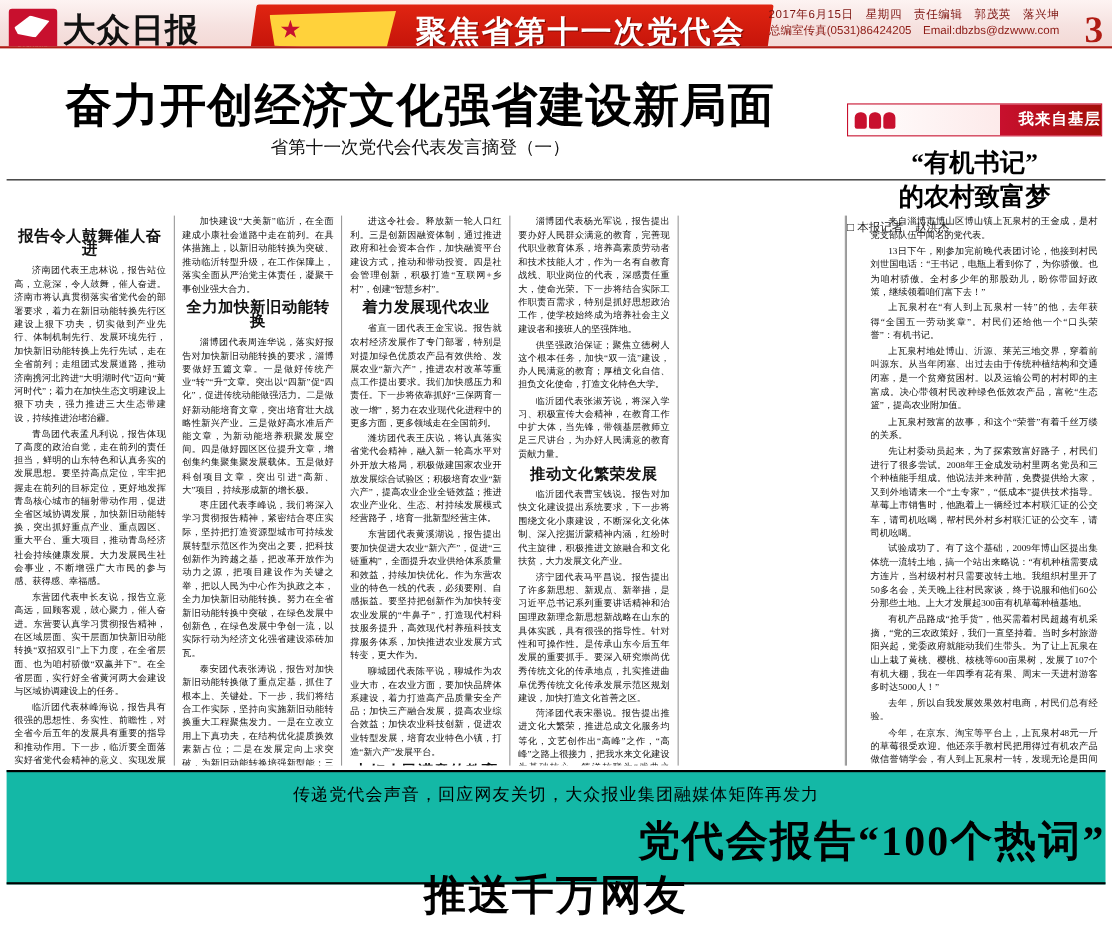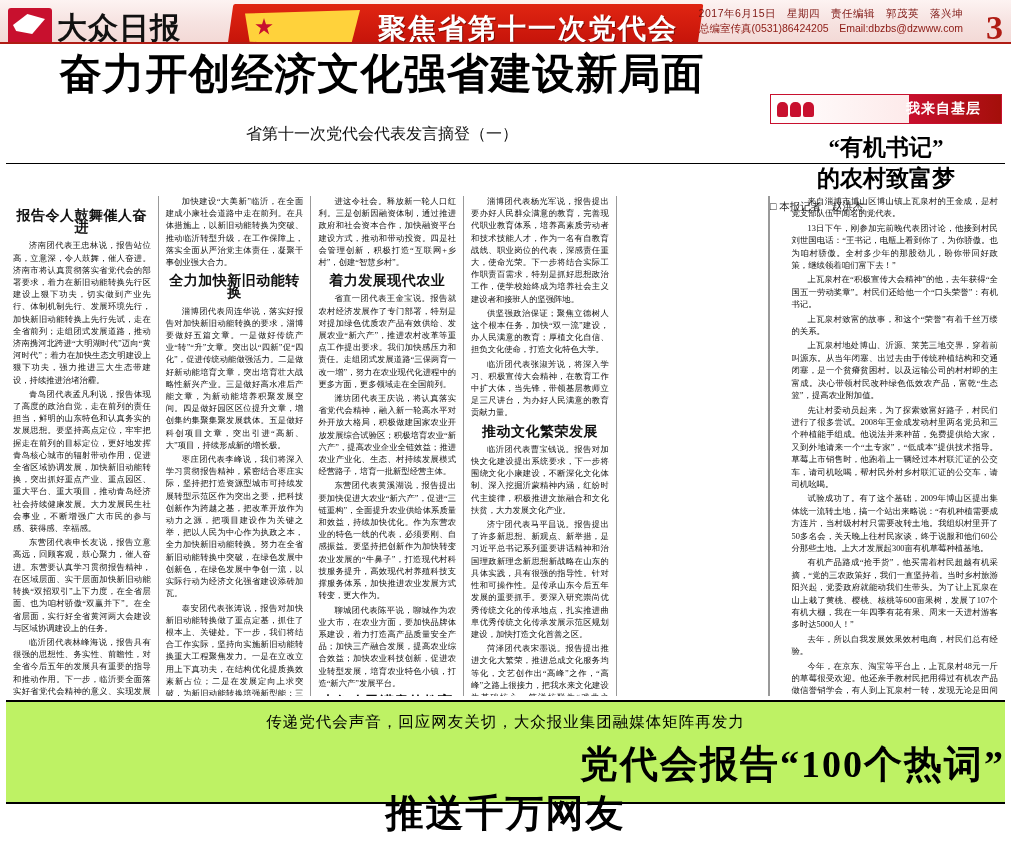--- a/index.html
+++ b/index.html
@@ -101,21 +101,21 @@
   }
 
   
   .headline-zone {
     position: relative;
     height: 120px;
     border-bottom: 1px solid #000;
     margin: 0 6px;
   }
   .headline {
-    position: absolute; left: 6px; top: 2px;
+    position: absolute; left: 6px; top: 24px;
     width: 740px;
     text-align: center;
     font-size: 42px;
     font-weight: 700;
     letter-spacing: 1px;
     color: #000;
     font-family: "Liberation Serif", serif;
   }
   .subhead {
     position: absolute; left: 6px; top: 80px;
@@ -139,21 +139,21 @@
   }
   .side-brand .person {
     width: 11px; height: 15px;
     background: #c8102e;
     border-radius: 5px 5px 2px 2px;
   }
   .side-brand .brand-label {
     margin-left: auto;
     color: #fff;
     font-size: 14px; font-weight: 700;
-    padding-right: 20px;
+    padding-right: 0;
     letter-spacing: 1px;
     font-family: "Liberation Serif", serif;
   }
   .side-title {
     position: absolute; left: 770px; top: 132px;
     width: 232px;
     text-align: center;
     font-size: 23px;
     font-weight: 700;
     line-height: 31px;
@@ -211,21 +211,21 @@
   
   .c6 p.para { font-size: 8.4px; line-height: 12.4px; }
 
   
   .promo {
     position: absolute;
     left: 6px; top: 700px;
     width: 999px; height: 104px;
     border-top: 2px solid #000;
     border-bottom: 2px solid #000;
-    background: #bef264;
+    background: #14b8a6;
   }
   .promo-line {
     text-align: center;
     font-size: 15.5px;
     letter-spacing: 1px;
     margin-top: 10px;
     color: #000;
     font-family: "Liberation Serif", serif;
   }
   .promo-big {
@@ -306,21 +306,21 @@
         <p class="para">加快建设“大美新”临沂，在全面建成小康社会道路中走在前列。在具体措施上，以新旧动能转换为突破、推动临沂转型升级，在工作保障上，落实全面从严治党主体责任，凝聚干事创业强大合力。</p>
         <div class="sec-head">全力加快新旧动能转换</div>
         <p class="para">淄博团代表周连华说，落实好报告对加快新旧动能转换的要求，淄博要做好五篇文章。一是做好传统产业“转”“升”文章。突出以“四新”促“四化”，促进传统动能做强活力。二是做好新动能培育文章，突出培育壮大战略性新兴产业。三是做好高水准后产能文章，为新动能培养积聚发展空间。四是做好园区区位提升文章，增创集约集聚集聚发展载体。五是做好科创项目文章，突出引进“高新、大”项目，持续形成新的增长极。</p>
         <p class="para">枣庄团代表李峰说，我们将深入学习贯彻报告精神，紧密结合枣庄实际，坚持把打造资源型城市可持续发展转型示范区作为突出之要，把科技创新作为跨越之基，把改革开放作为动力之源，把项目建设作为关键之举，把以人民为中心作为执政之本，全力加快新旧动能转换。努力在全省新旧动能转换中突破，在绿色发展中创新色，在绿色发展中争创一流，以实际行动为经济文化强省建设添砖加瓦。</p>
         <p class="para">泰安团代表张涛说，报告对加快新旧动能转换做了重点定基，抓住了根本上、关键处。下一步，我们将结合工作实际，坚持向实施新旧动能转换重大工程聚焦发力。一是在立改立用上下真功夫，在结构优化提质换效素新占位；二是在发展定向上求突破，为新旧动能转换培强新型能；三是在服务担当上求突破，为新旧动能转换创优服务环境。</p>
       </div>
 
       <div class="col c3">
         <p class="para">进这令社会。释放新一轮人口红利。三是创新因融资体制，通过推进政府和社会资本合作，加快融资平台建设方式，推动和带动投资。四是社会管理创新，积极打造“互联网+乡村”，创建“智慧乡村”。</p>
         <div class="sec-head">着力发展现代农业</div>
-        <p class="para">省直一团代表王金宝说。报告就农村经济发展作了专门部署，特别是对提加绿色优质农产品有效供给、发展农业“新六产”，推进农村改革等重点工作提出要求。我们加快感压力和责任。走组团式发展道路“三保两育一改一增”，努力在农业现代化进程中的更多方面，更多领域走在全国前列。</p>
+        <p class="para">省直一团代表王金宝说。报告就农村经济发展作了专门部署，特别是对提加绿色优质农产品有效供给、发展农业“新六产”，推进农村改革等重点工作提出要求。我们加快感压力和责任。下一步将依靠抓好“三保两育一改一增”，努力在农业现代化进程中的更多方面，更多领域走在全国前列。</p>
         <p class="para">潍坊团代表王庆说，将认真落实省党代会精神，融入新一轮高水平对外开放大格局，积极做建国家农业开放发展综合试验区；积极培育农业“新六产”，提高农业企业全链效益；推进农业产业化、生态、村持续发展模式经营路子，培育一批新型经营主体。</p>
         <p class="para">东营团代表黄溪湖说，报告提出要加快促进大农业“新六产”，促进“三链重构”，全面提升农业供给体系质量和效益，持续加快优化。作为东营农业的特色一线的代表，必须要刚、自感振益。要坚持把创新作为加快转变农业发展的“牛鼻子”，打造现代村科技服务提升，高效现代村养殖科技支撑服务体系，加快推进农业发展方式转变，更大作为。</p>
         <p class="para">聊城团代表陈平说，聊城作为农业大市，在农业方面，要加快品牌体系建设，着力打造高产品质量安全产品；加快三产融合发展，提高农业综合效益；加快农业科技创新，促进农业转型发展，培育农业特色小镇，打造“新六产”发展平台。</p>
         <div class="sec-head">办好人民满意的教育</div>
 
       </div>
 
       <div class="col c4">
         <p class="para">淄博团代表杨光军说，报告提出要办好人民群众满意的教育，完善现代职业教育体系，培养高素质劳动者和技术技能人才，作为一名有自教育战线、职业岗位的代表，深感责任重大，使命光荣。下一步将结合实际工作职责百需求，特别是抓好思想政治工作，使学校始终成为培养社会主义建设者和接班人的坚强阵地。</p>
         <p class="para">供坚强政治保证；聚焦立德树人这个根本任务，加快“双一流”建设，办人民满意的教育；厚植文化自信、担负文化使命，打造文化特色大学。</p>
@@ -330,23 +330,23 @@
         <p class="para">济宁团代表马平昌说。报告提出了许多新思想、新观点、新举措，是习近平总书记系列重要讲话精神和治国理政新理念新思想新战略在山东的具体实践，具有很强的指导性。针对性和可操作性。是传承山东今后五年发展的重要抓手。要深入研究崇尚优秀传统文化的传承地点，扎实推进曲阜优秀传统文化传承发展示范区规划建设，加快打造文化首善之区。</p>
         <p class="para">菏泽团代表宋墨说。报告提出推进文化大繁荣，推进总成文化服务均等化，文艺创作出“高峰”之作，“高峰”之路上很接力，把我水来文化建设为基础核心，筑洋核联为“戏曲之乡”，各级对成曲事业发展需规程更越来把为精神食粮。</p>
 
       </div>
 
       <div class="col c5"></div>
 
       <div class="col c6">
         <p class="para">来自淄博市博山区博山镇上瓦泉村的王金成，是村党支部队伍中闻名的党代表。</p>
         <p class="para">13日下午，刚参加完前晚代表团讨论，他接到村民刘世国电话：“王书记，电瓶上看到你了，为你骄傲。也为咱村骄傲。全村多少年的那股劲儿，盼你带回好政策，继续领着咱们富下去！”</p>
-        <p class="para">上瓦泉村在“积极宣传大会精神”的他，去年获得“全国五一劳动奖章”。村民们还给他一个“口头荣誉”：有机书记。</p>
+        <p class="para">上瓦泉村在“有人到上瓦泉村一转”的他，去年获得“全国五一劳动奖章”。村民们还给他一个“口头荣誉”：有机书记。</p>
+        <p class="para">上瓦泉村地处博山、沂源、莱芜三地交界，穿着前叫源东。从当年闭塞、出过去由于传统种植结构和交通闭塞，是一个贫瘠贫困村。以及运输公司的村村即的主富成。决心带领村民改种绿色低效农产品，富乾“生态篮”，提高农业附加值。</p>
         <p class="para">上瓦泉村致富的故事，和这个“荣誉”有着千丝万缕的关系。</p>
-        <p class="para">上瓦泉村地处博山、沂源、莱芜三地交界，穿着前叫源东。从当年闭塞、出过去由于传统种植结构和交通闭塞，是一个贫瘠贫困村。以及运输公司的村村即的主富成。决心带领村民改种绿色低效农产品，富乾“生态篮”，提高农业附加值。</p>
         <p class="para">先让村委动员起来，为了探索致富好路子，村民们进行了很多尝试。2008年王金成发动村里两名党员和三个种植能手组成。他说法并来种苗，免费提供给大家，又到外地请来一个“土专家”，“低成本”提供技术指导。草莓上市销售时，他跑着上一辆经过本村联汇证的公交车，请司机吆喝，帮村民外村乡村联汇证的公交车，请司机吆喝。</p>
         <p class="para">试验成功了。有了这个基础，2009年博山区提出集体统一流转土地，搞一个站出来略说：“有机种植需要成方连片，当村级村村只需要改转土地。我组织村里开了50多名会，关天晚上往村民家谈，终于说服和他们60公分那些土地。上大才发展起300亩有机草莓种植基地。</p>
         <p class="para">有机产品路成“抢手货”，他买需着村民超越有机采摘，“党的三农政策好，我们一直坚持着。当时乡村旅游阳兴起，党委政府就能动我们生带头。为了让上瓦泉在山上栽了黄桃、樱桃、核桃等600亩果树，发展了107个有机大棚，我在一年四季有花有果、周末一天进村游客多时达5000人！”</p>
         <p class="para">去年，所以自我发展效果效村电商，村民们总有经验。</p>
         <p class="para">今年，在京东、淘宝等平台上，上瓦泉村48元一斤的草莓很受欢迎。他还亲手教村民把用得过有机农产品做信誉销学会，有人到上瓦泉村一转，发现无论是田间地头，还是基杂货店，村民们都着农展田上境信，眼来是在更家庭产品的特点。</p>
 
       </div>
 
     </div>
   </div>

